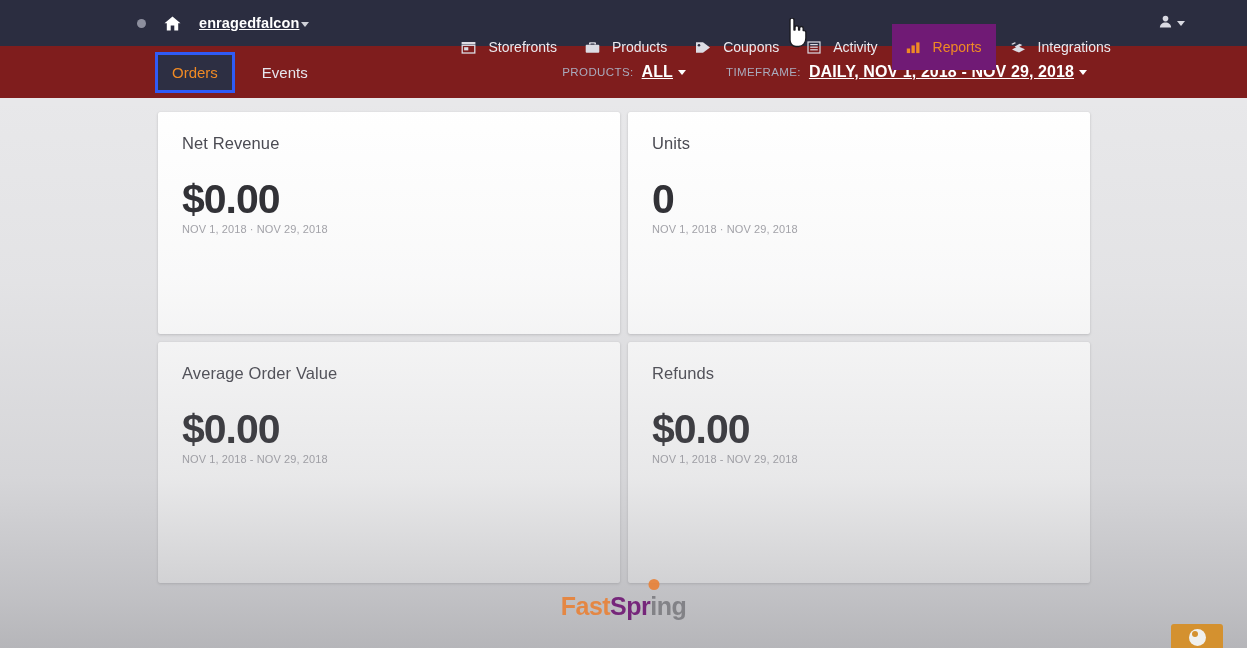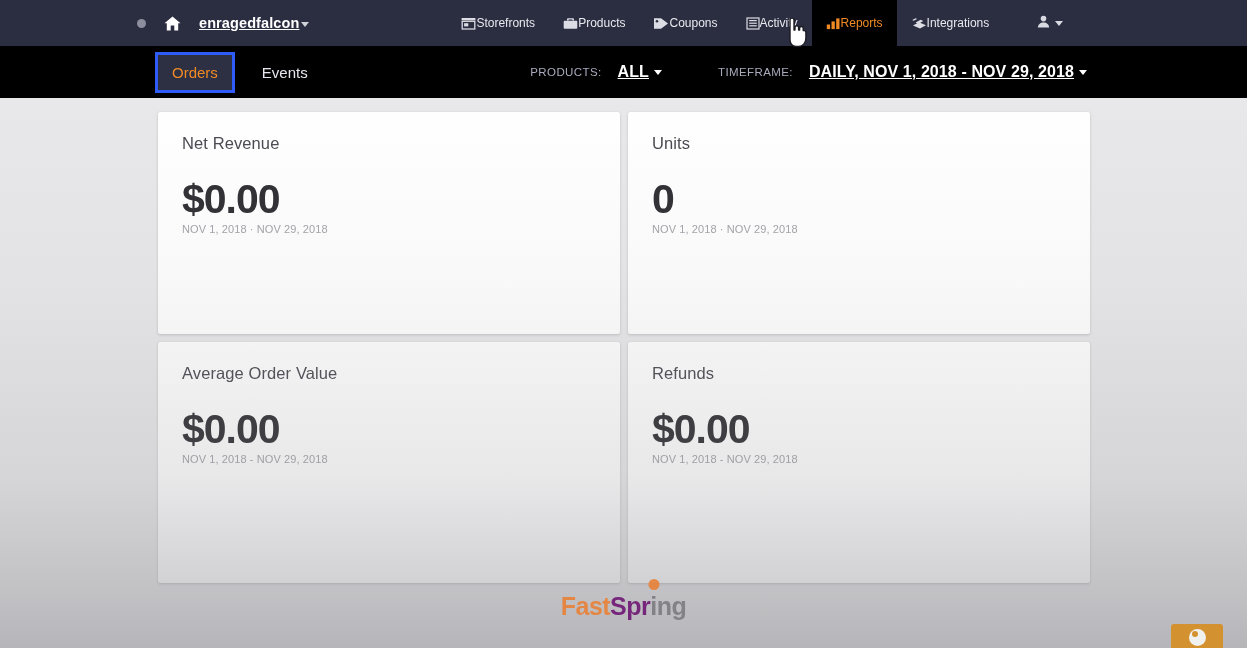--- a/index.html
+++ b/index.html
@@ -66,30 +66,31 @@
   .mainnav {
     display: flex;
     align-items: stretch;
     height: 46px;
     margin-left: 138px;
   }
 
   .navitem {
     display: flex;
     align-items: center;
-    gap: 0;
+    gap: 12px;
     padding: 0 14px;
     height: 46px;
     color: #e9e9ef;
-    font-size: 12px;
+    font-size: 14px;
     text-decoration: none;
     white-space: nowrap;
+    margin-top: 24px;
   }
   .navitem .nav-ico { display: inline-flex; align-items: center; color: #dcdce4; }
-  .navitem.active { background: #000000; color: #f08a24; }
+  .navitem.active { background: #701a75; color: #f08a24; }
   .navitem.active .nav-ico { color: #f08a24; }
 
   .usermenu {
     display: flex;
     align-items: center;
     margin-left: 24px;
     color: #d9d9e2;
     padding: 0 10px;
     height: 46px;
   }
@@ -100,21 +101,21 @@
     left: 784px;
     top: 18px;
     pointer-events: none;
     z-index: 30;
   }
 
   
   .subbar {
     position: relative;
     height: 52px;
-    background: #000000;
+    background: #7f1d1d;
     display: flex;
     align-items: center;
     z-index: 4;
   }
 
   .tabs { display: flex; align-items: center; margin-left: 158px; gap: 0; }
 
   .tab {
     font-size: 15px;
     color: #e6e6ee;
@@ -128,21 +129,21 @@
     outline: 3px solid #2f5bf6;
     outline-offset: 0px;
   }
   .tab.spaced { margin-left: 16px; }
 
   .filters {
     display: flex;
     align-items: center;
     margin-left: auto;
     margin-right: 160px;
-    gap: 16px;
+    gap: 8px;
   }
   .filter-label {
     color: #a9abbd;
     font-size: 11.5px;
     letter-spacing: .4px;
     text-transform: uppercase;
   }
   .filter-value {
     color: #ffffff;
     font-size: 16px;

